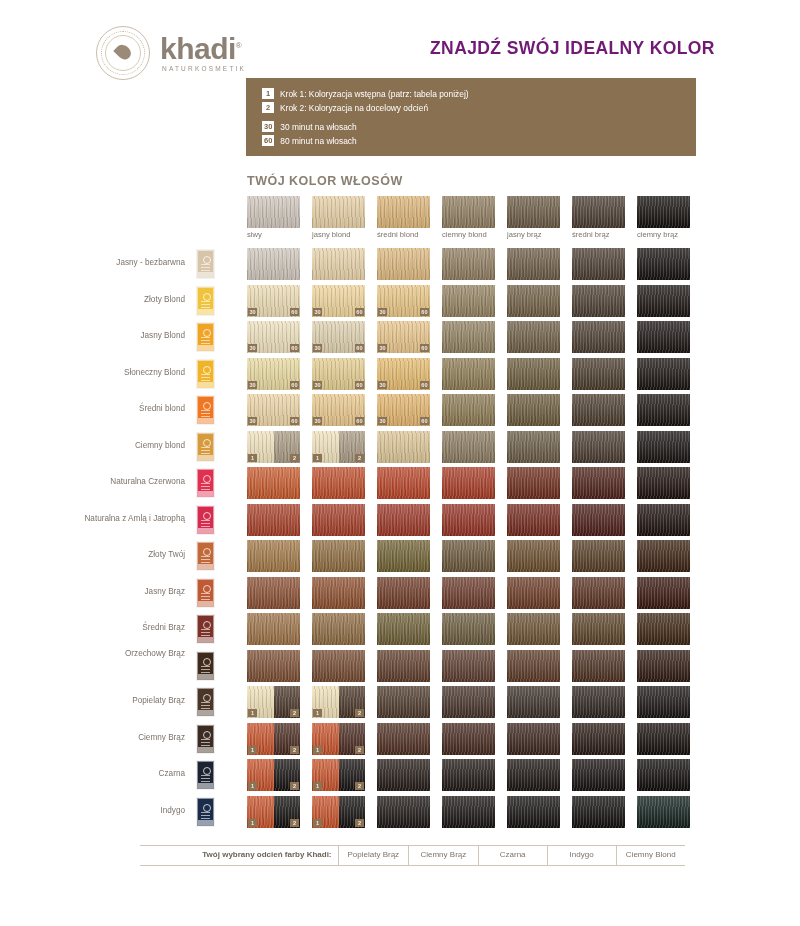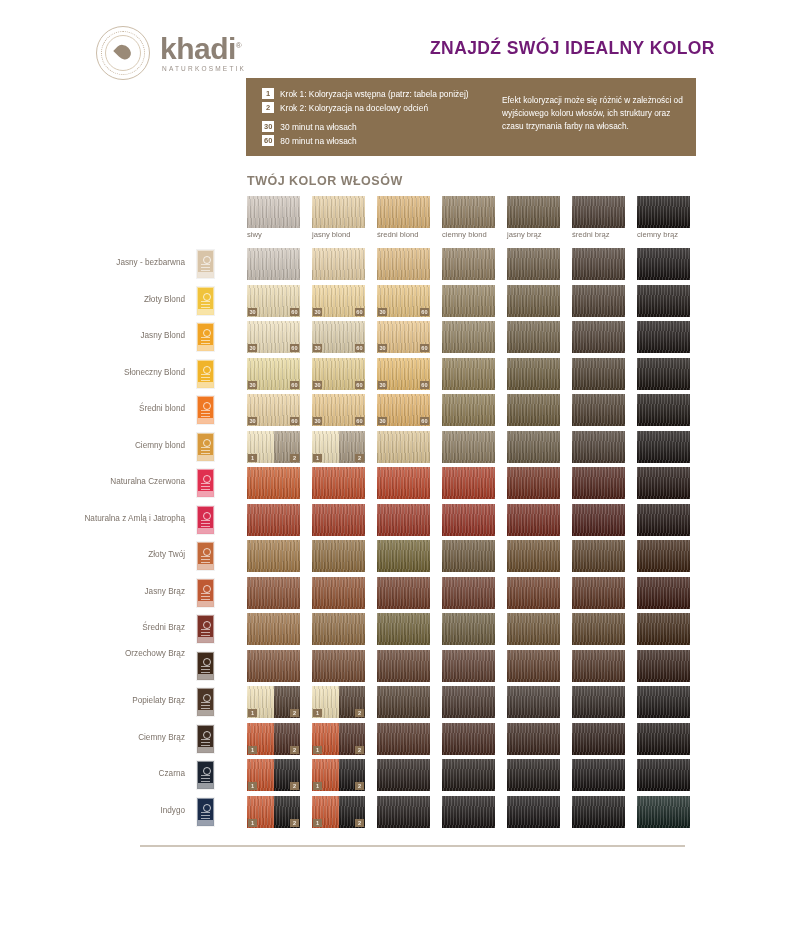--- a/index.html
+++ b/index.html
@@ -143,21 +143,20 @@
       </div>
       <div class="lg-row gap">
         <span class="badge">30</span>
         <span class="lg-txt">30 minut na włosach</span>
       </div>
       <div class="lg-row">
         <span class="badge">60</span>
         <span class="lg-txt">80 minut na włosach</span>
       </div>
     </div>
-    <div class="legend-right">Efekt koloryzacji może się różnić w zależności od wyjściowego koloru włosów, ich struktury oraz czasu trzymania farby na włosach.</div>
   </div>
 
   <div class="sec-title">TWÓJ KOLOR WŁOSÓW</div>
 
   <div id="rowlabels">
       <div class="rowlabel" style="top: 61px;">Jasny - bezbarwna</div>
       <div class="rowlabel" style="top: 97.5px;">Złoty Blond</div>
       <div class="rowlabel" style="top: 134px;">Jasny Blond</div>
       <div class="rowlabel" style="top: 170.5px;">Słoneczny Blond</div>
       <div class="rowlabel" style="top: 207px;">Średni blond</div>
@@ -683,20 +682,28 @@
       </div>
       <div class="swatch" style="left: 390px; top: 599.5px; background: rgb(17, 32, 28);">
         <div class="tex"></div>
       </div>
     </div>
 
   <div id="bottom">
     <div class="rowline"></div>
     <table class="btable">
       <tbody>
+          <tr class="r1">
+        <td class="lbl">Twój wybrany odcień farby Khadi:</td>
+        <td class="val">Popielaty Brąz</td>
+        <td class="val">Ciemny Brąz</td>
+        <td class="val">Czarna</td>
+        <td class="val">Indygo</td>
+        <td class="val">Ciemny Blond</td>
+      </tr>
       <tr>
             <td colspan="6" style="padding:0">
               <div class="rowline"></div>
             </td>
           </tr>
     </tbody>
       </table>
   </div>
 
 </div>

